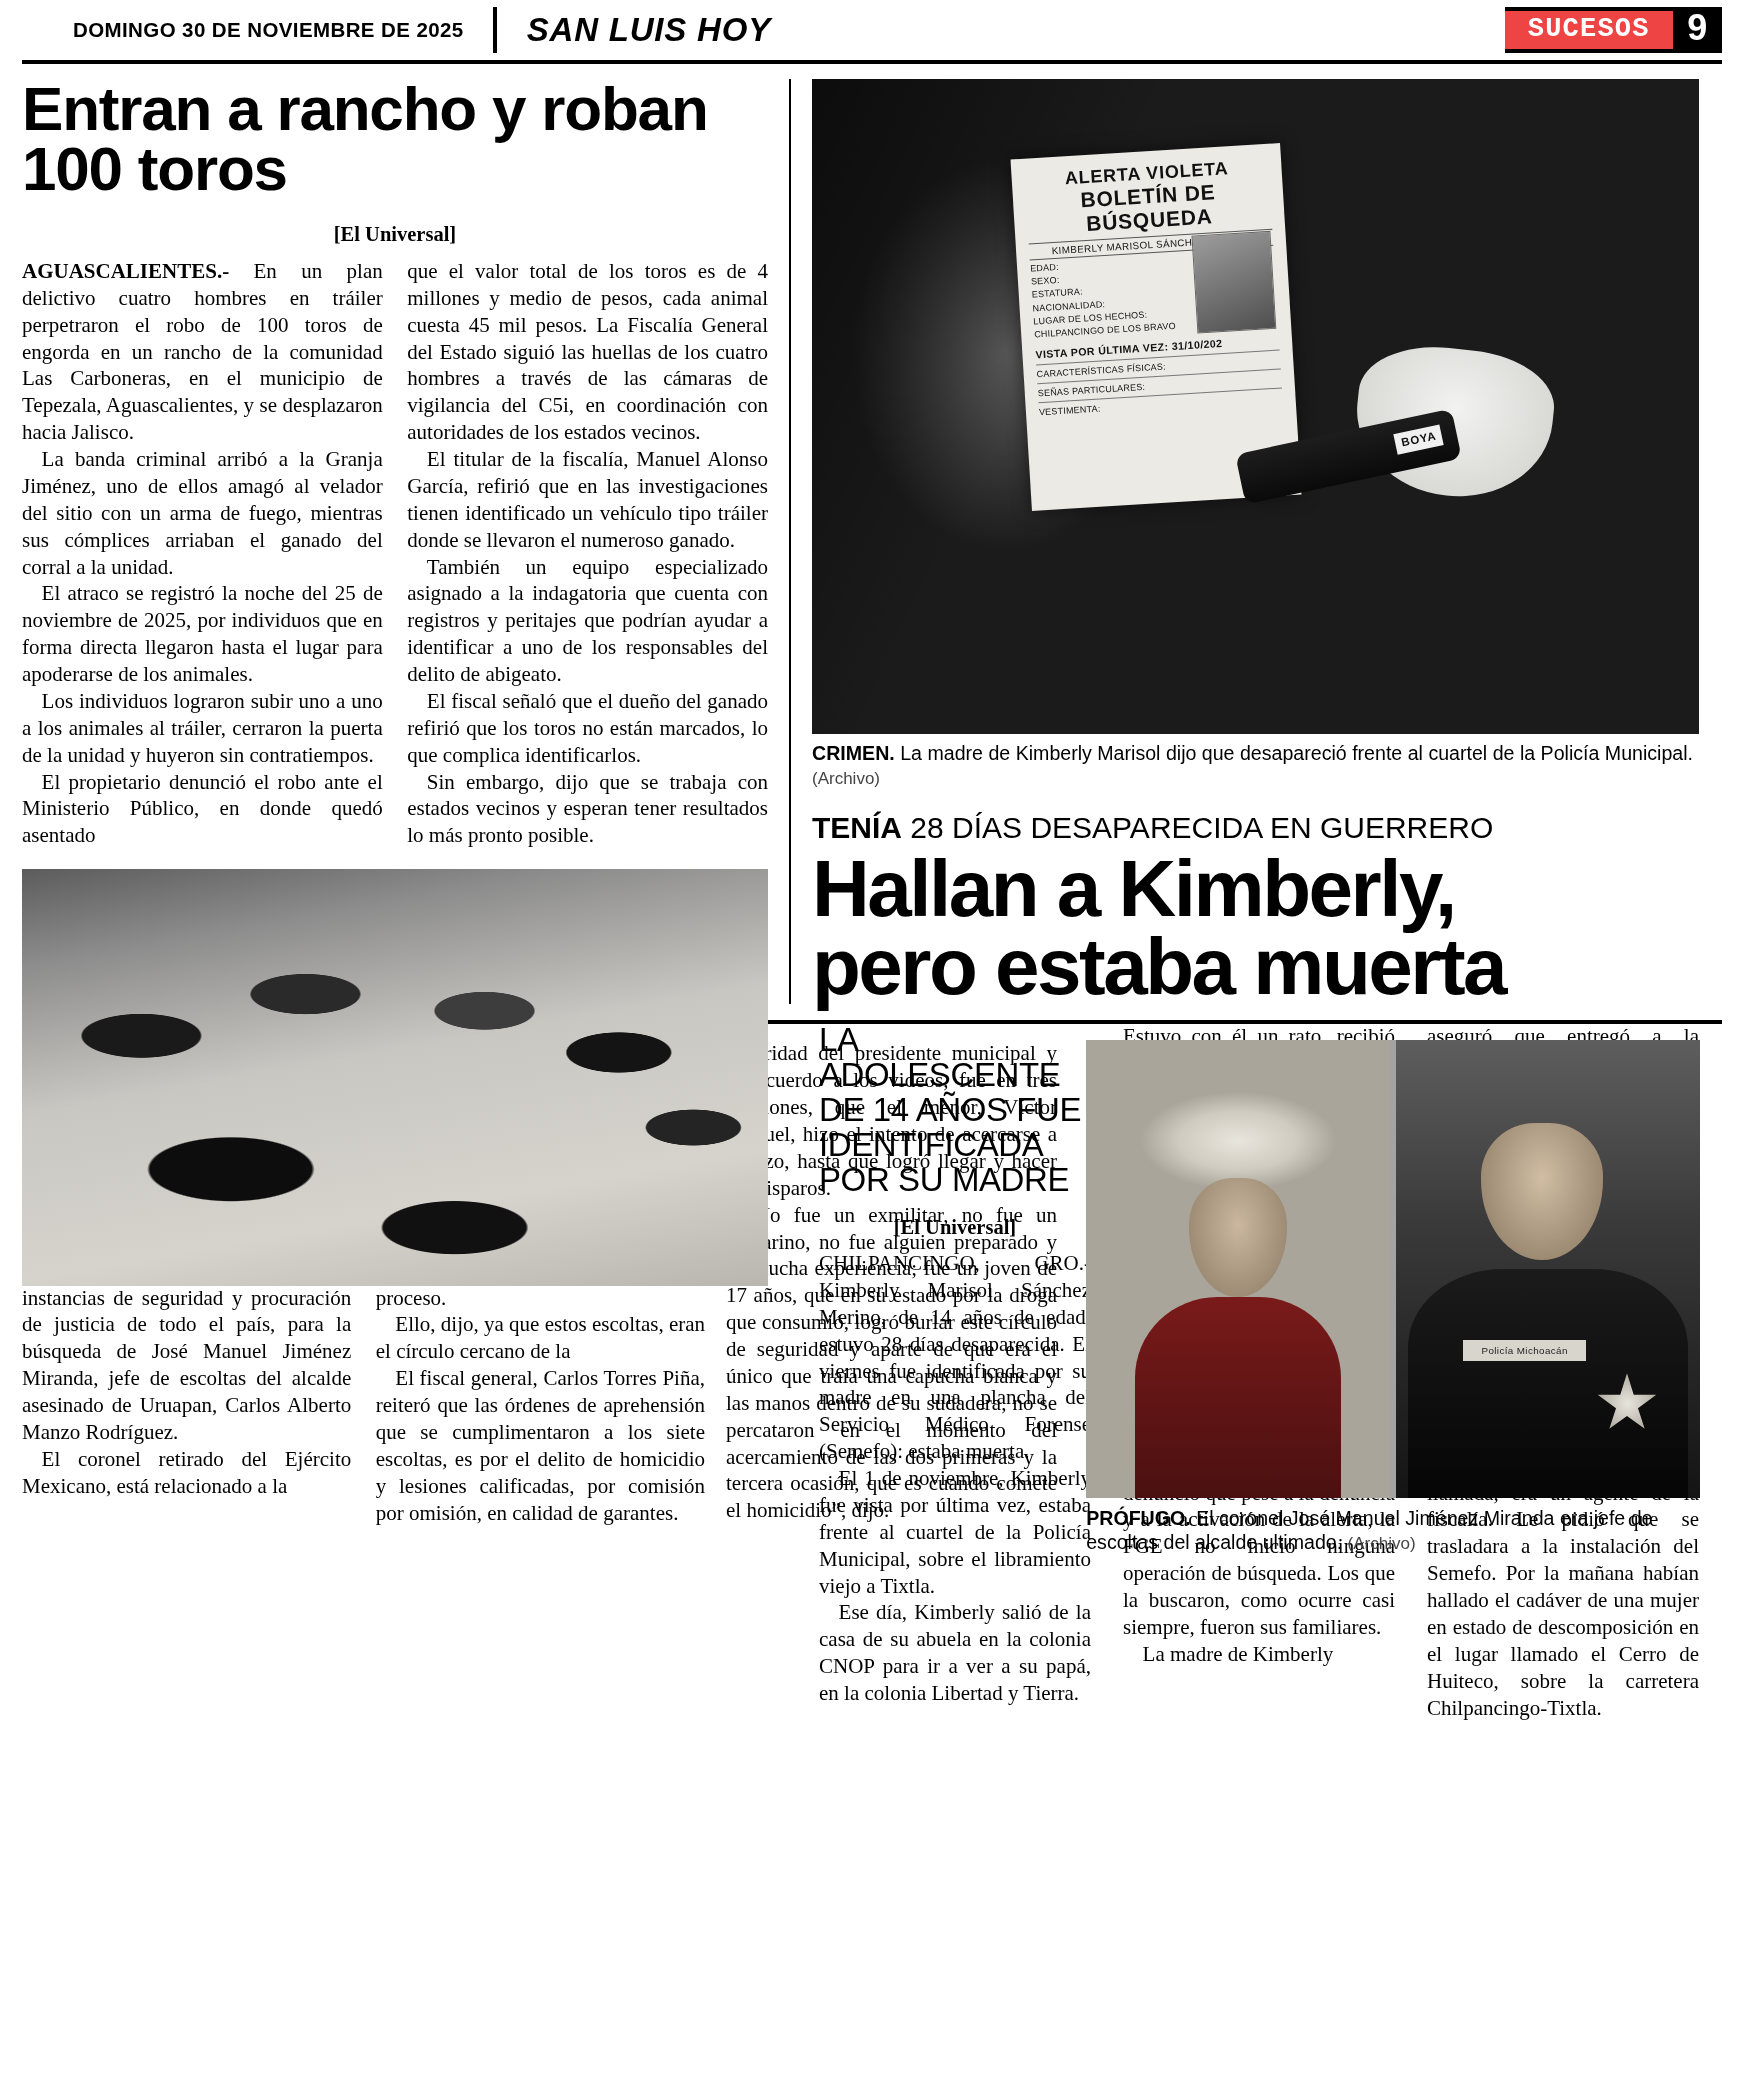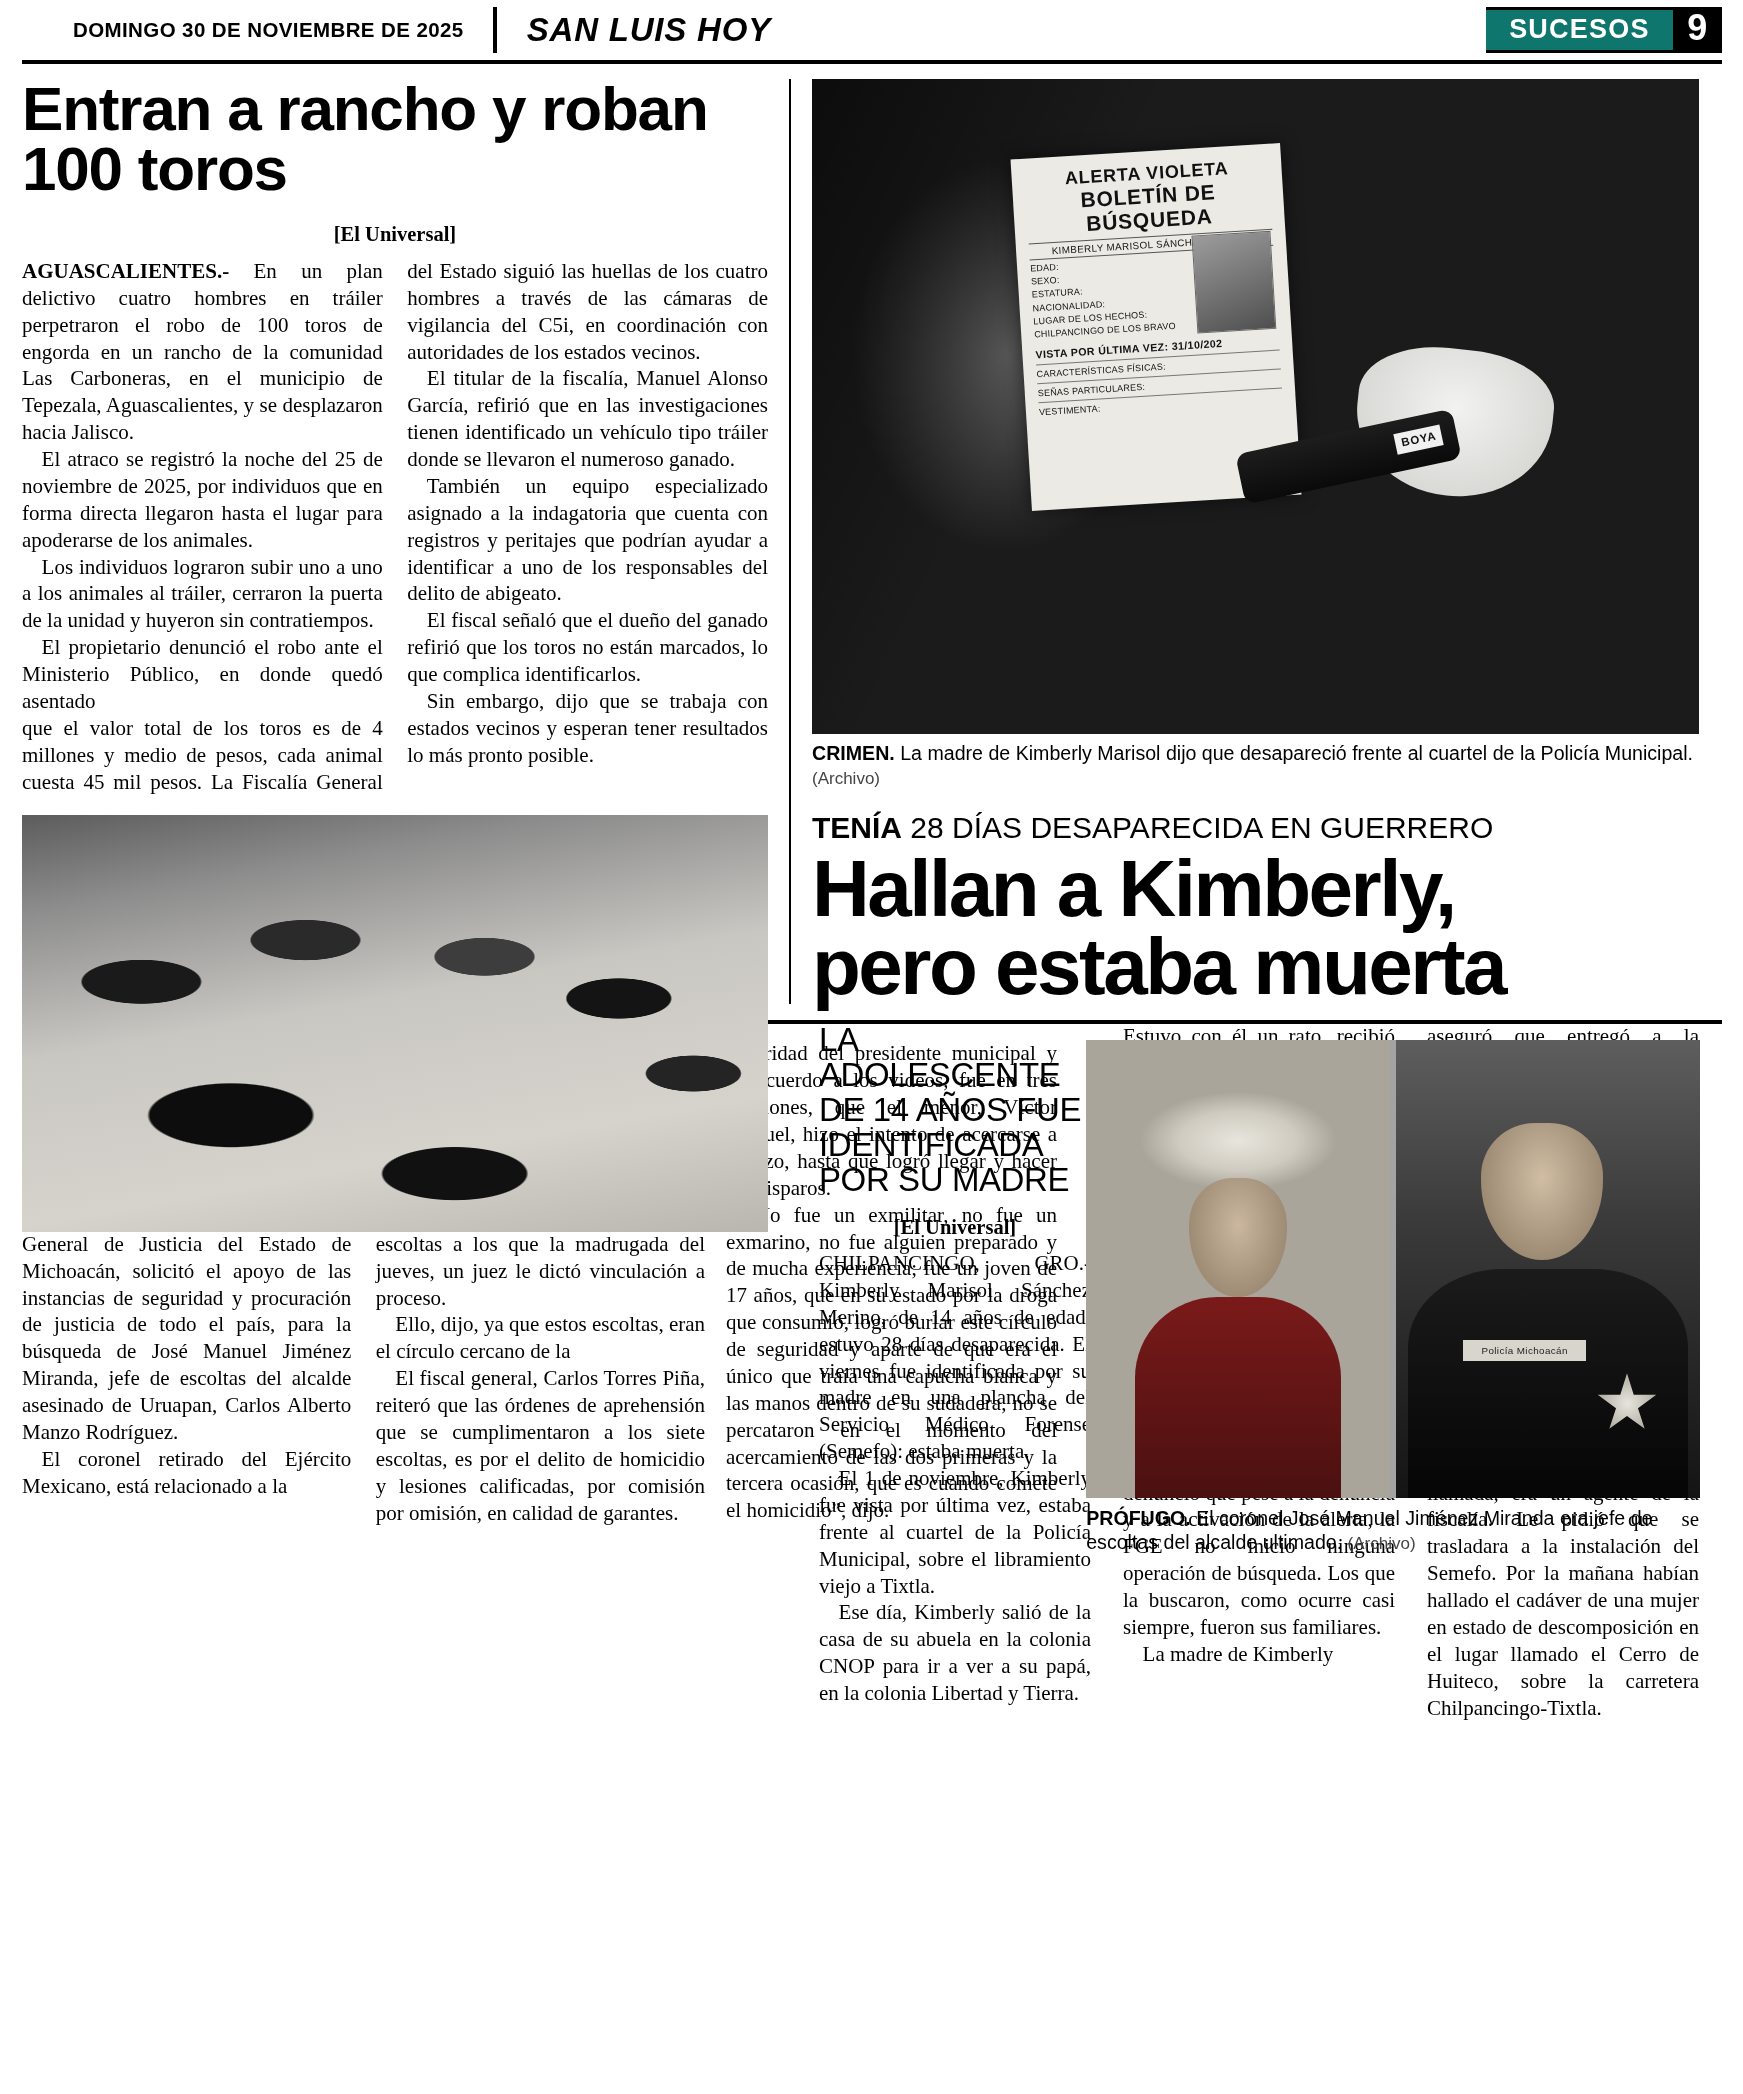--- a/index.html
+++ b/index.html
@@ -43,26 +43,26 @@
   }
   .masthead-title {
     font-family: "Liberation Sans", sans-serif;
     font-weight: bold;
     font-style: italic;
     font-size: 33px;
     letter-spacing: 0.8px;
   }
   .masthead-spacer { flex: 1; }
   .masthead-section {
-    font-family: Liberation Sans, sans-serif;
+    font-family: Liberation Mono, monospace;
     font-weight: bold;
     font-size: 27px;
     letter-spacing: 1.2px;
     color: #ffffff;
-    background: #0f766e;
+    background: #ef4444;
     padding: 3.3px 23px 4.9px 23px;
   }
   .masthead-pagenum {
     font-family: "Liberation Sans", sans-serif;
     font-weight: bold;
     font-size: 36px;
     color: #ffffff;
     background: #000;
     padding: 0px 14.7px 3.3px 14.7px;
     margin-left: 0px;
@@ -335,20 +335,21 @@
     </div>
   </div>
 
   <div class="top-wrap">
 
     <div class="top-left">
       <h1 class="headline-main">Entran a rancho y roban 100 toros</h1>
       <div class="byline">[El Universal]</div>
       <div class="cols2">
         <p class="first"><span class="lead-city">AGUASCALIENTES.-</span><span> En un plan delictivo cuatro hombres en tráiler perpetraron el robo de 100 toros de engorda en un rancho de la comunidad Las Carboneras, en el municipio de Tepezala, Aguascalientes, y se desplazaron hacia Jalisco.</span></p>
+        <p>La banda criminal arribó a la Granja Jiménez, uno de ellos amagó al velador del sitio con un arma de fuego, mientras sus cómplices arriaban el ganado del corral a la unidad.</p>
         <p>El atraco se registró la noche del 25 de noviembre de 2025, por individuos que en forma directa llegaron hasta el lugar para apoderarse de los animales.</p>
         <p>Los individuos lograron subir uno a uno a los animales al tráiler, cerraron la puerta de la unidad y huyeron sin contratiempos.</p>
         <p>El propietario denunció el robo ante el Ministerio Público, en donde quedó asentado</p>
         <p class="first">que el valor total de los toros es de 4 millones y medio de pesos, cada animal cuesta 45 mil pesos. La Fiscalía General del Estado siguió las huellas de los cuatro hombres a través de las cámaras de vigilancia del C5i, en coordinación con autoridades de los estados vecinos.</p>
         <p>El titular de la fiscalía, Manuel Alonso García, refirió que en las investigaciones tienen identificado un vehículo tipo tráiler donde se llevaron el numeroso ganado.</p>
         <p>También un equipo especializado asignado a la indagatoria que cuenta con registros y peritajes que podrían ayudar a identificar a uno de los responsables del delito de abigeato.</p>
         <p>El fiscal señaló que el dueño del ganado refirió que los toros no están marcados, lo que complica identificarlos.</p>
         <p>Sin embargo, dijo que se trabaja con estados vecinos y esperan tener resultados lo más pronto posible.</p>
       </div>
 

